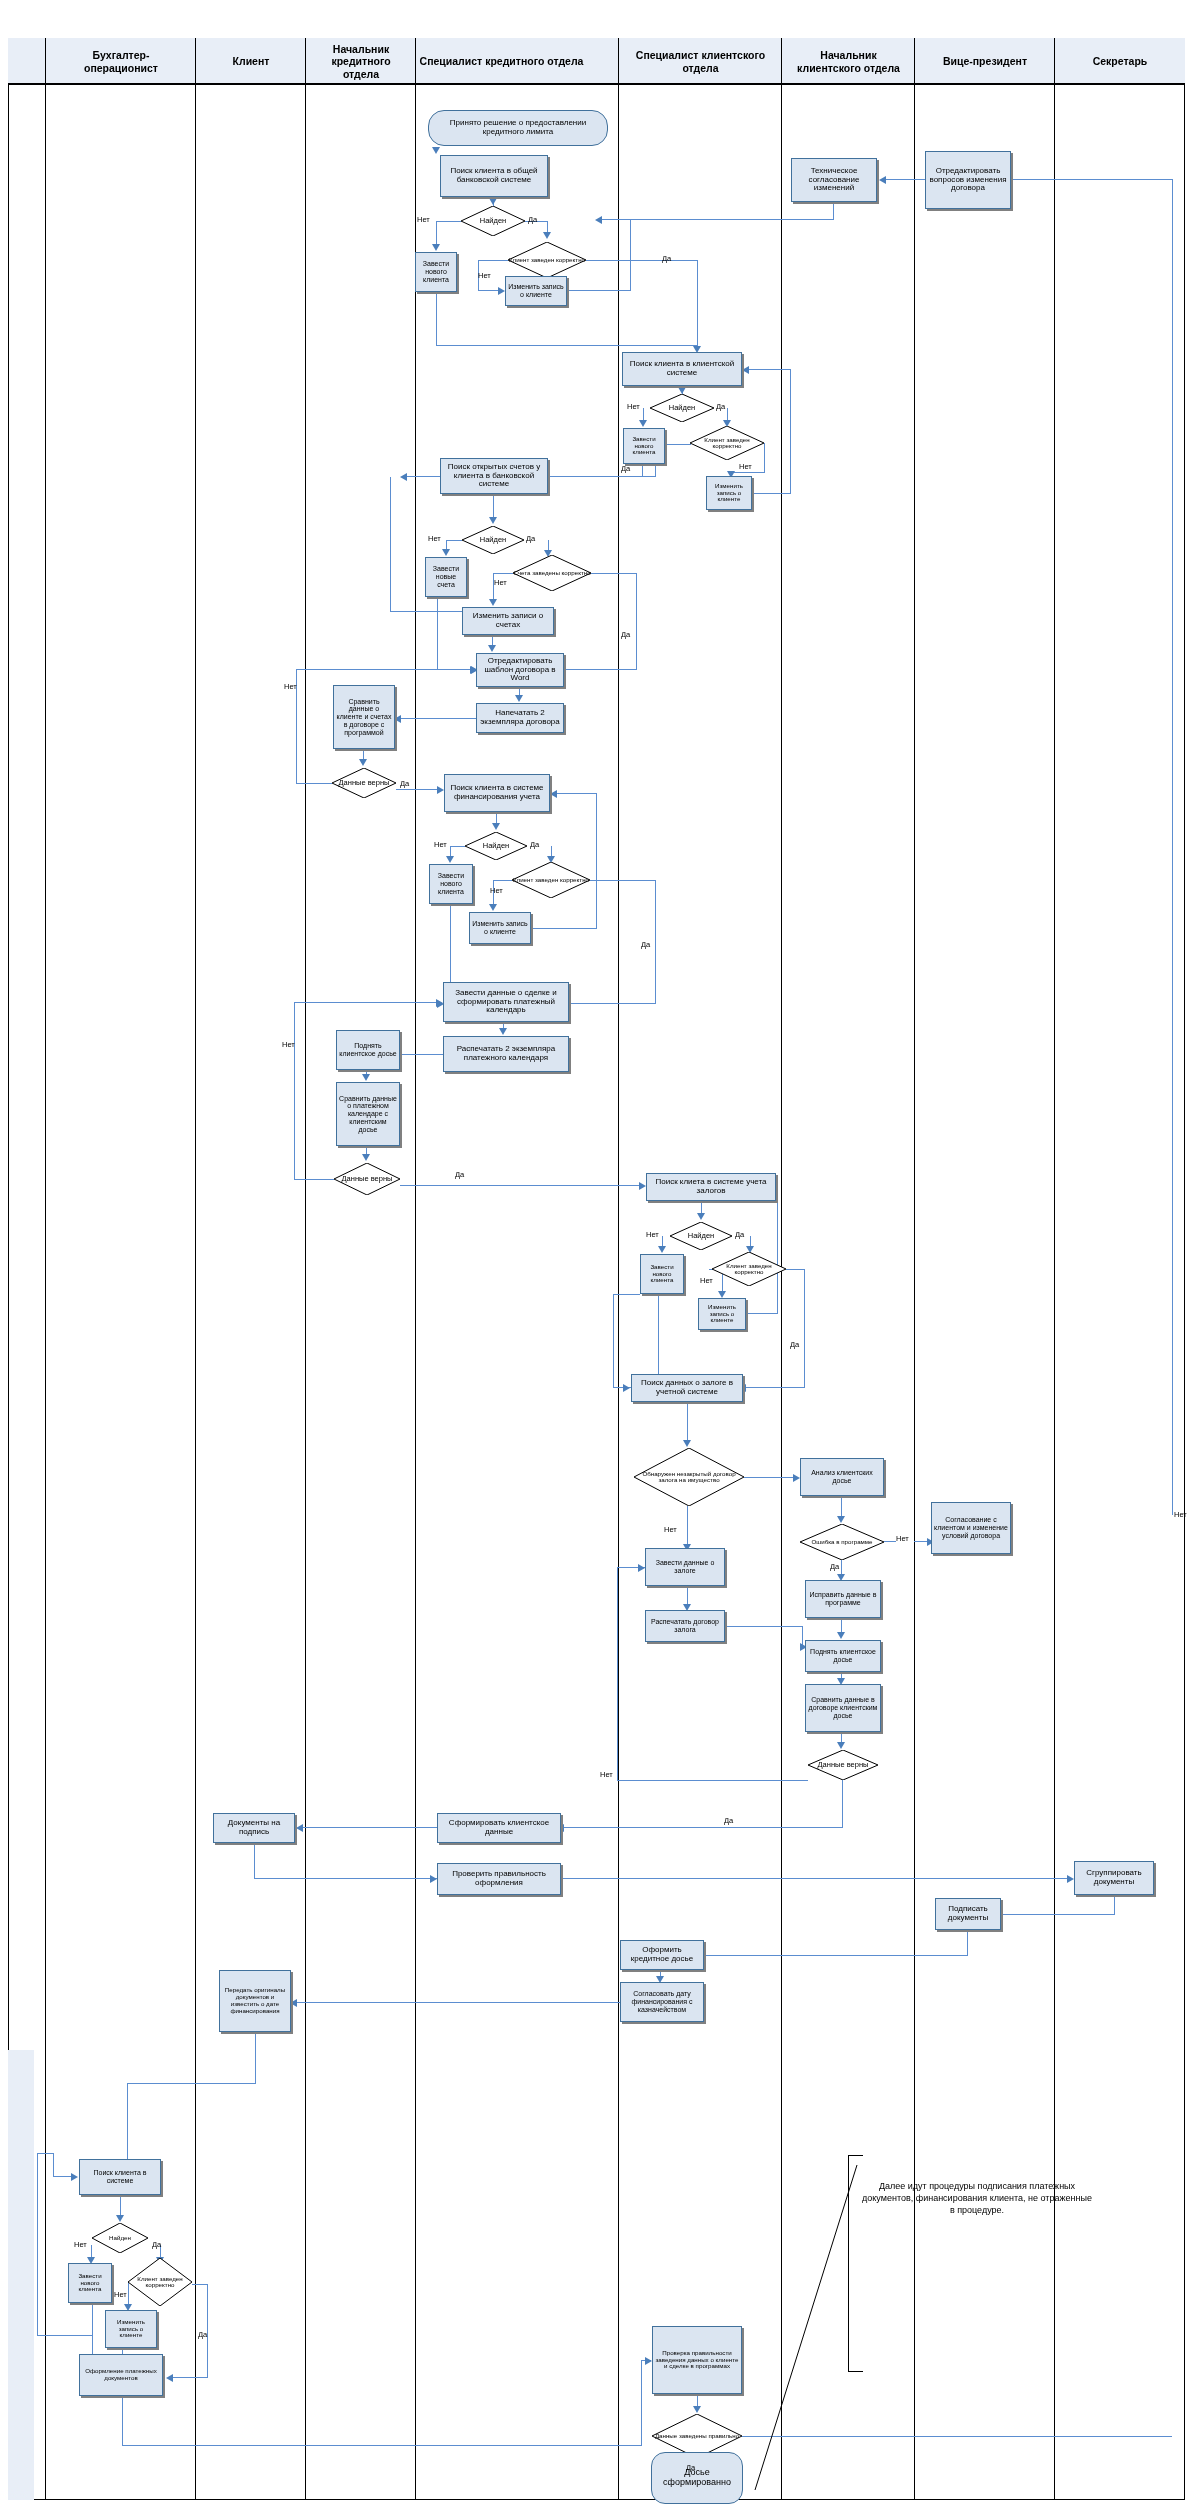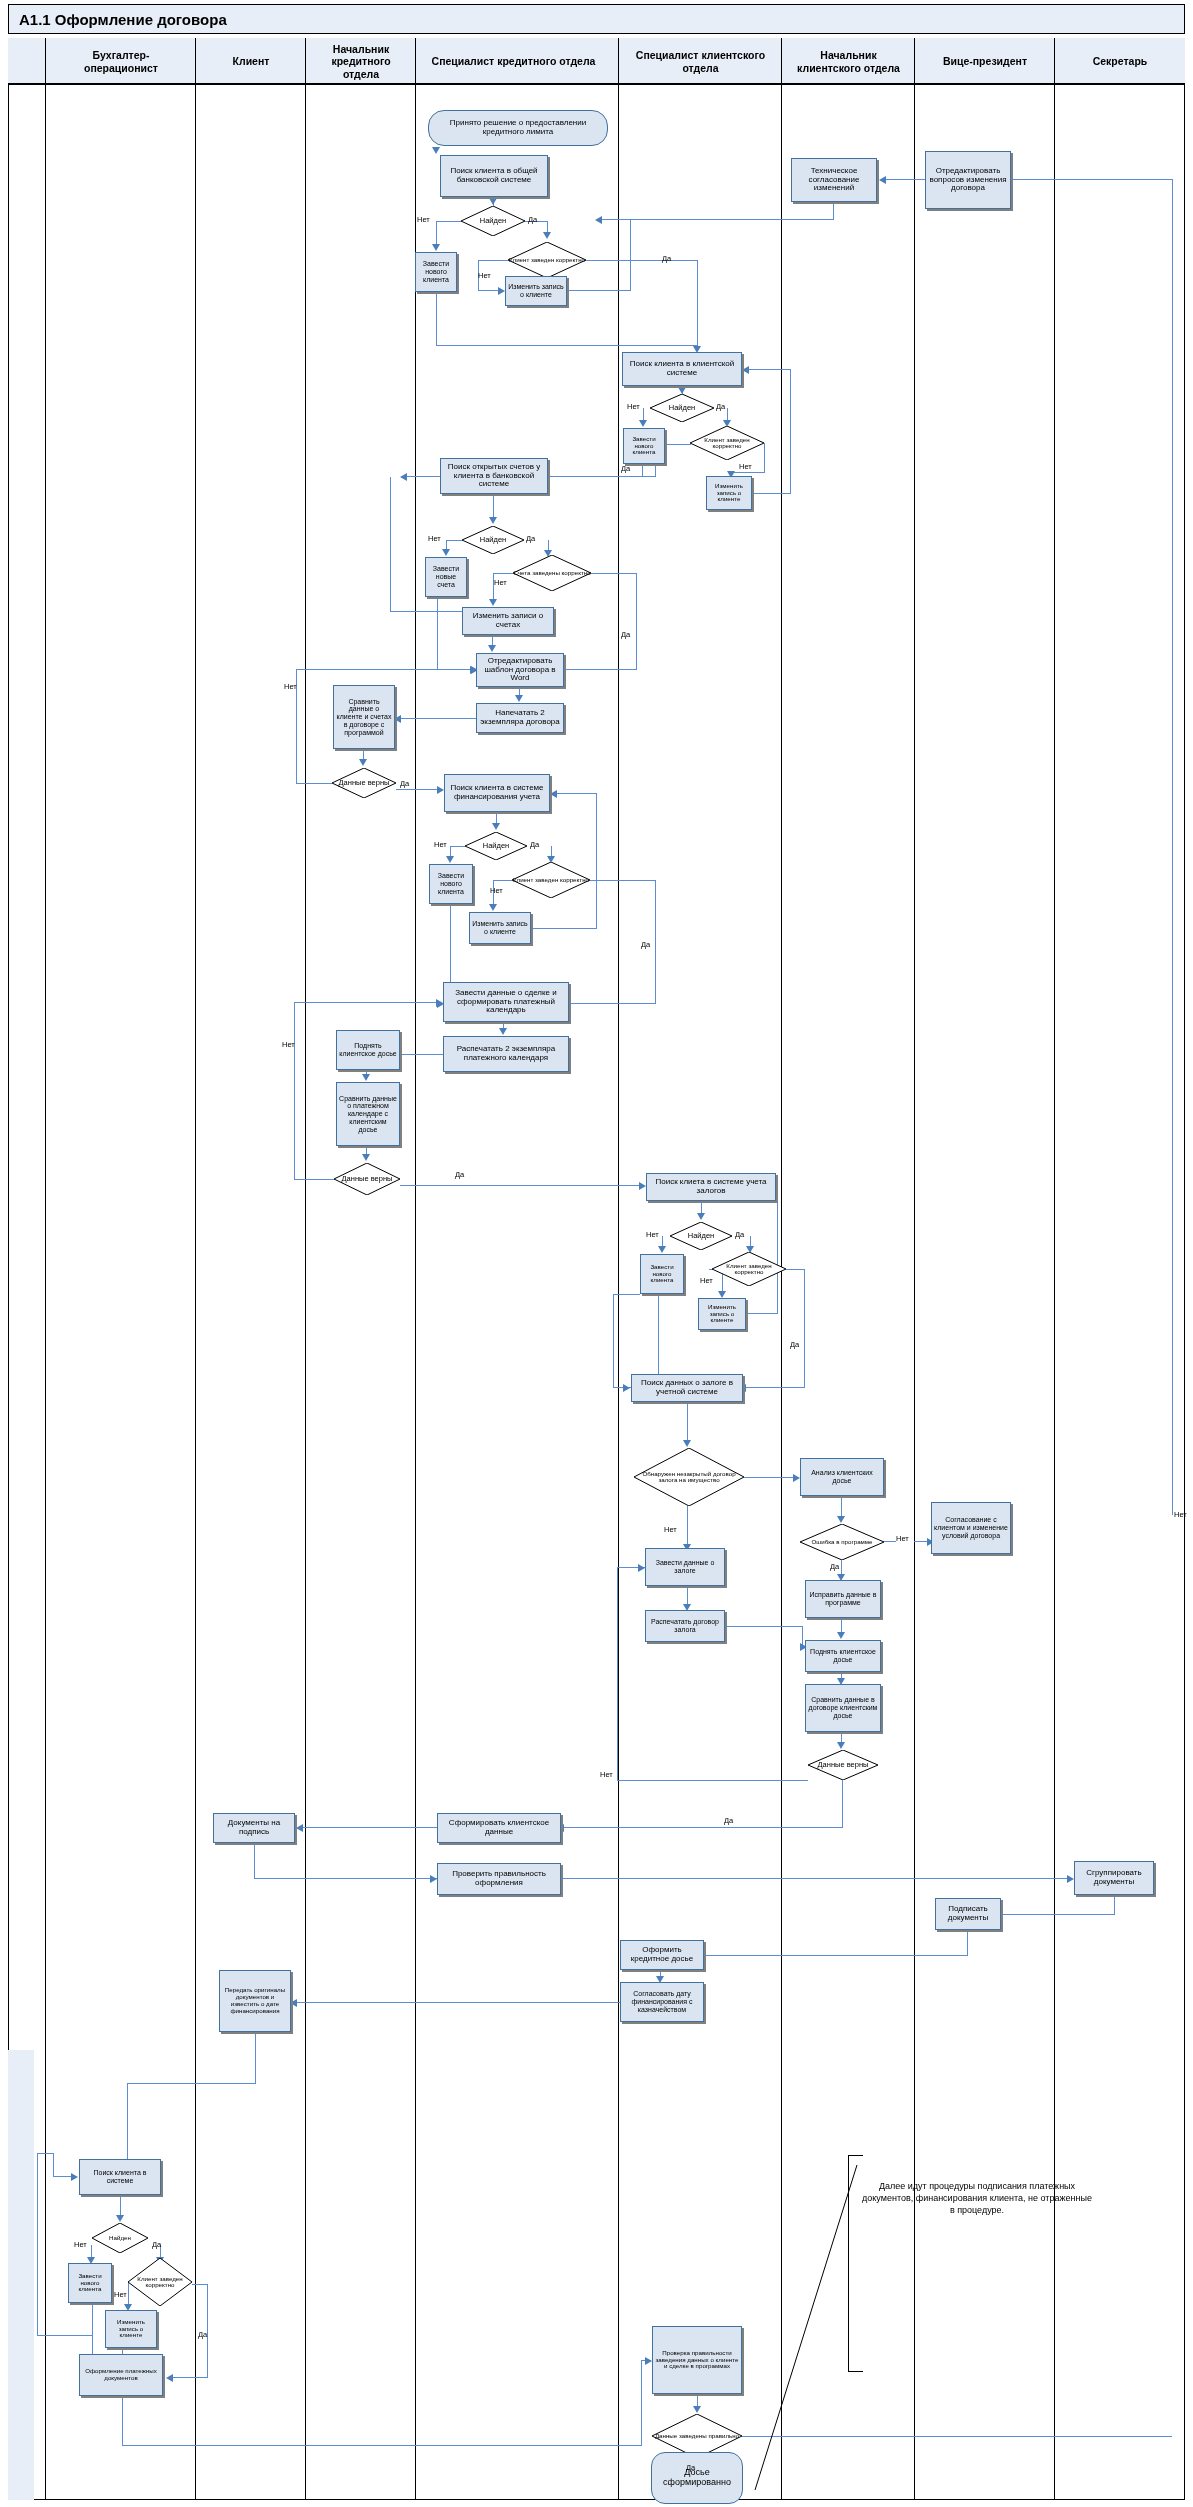--- a/index.html
+++ b/index.html
@@ -53,23 +53,20 @@
   
   .note{position:absolute;font-size:9px;text-align:center;line-height:1.35;color:#000;z-index:6;}
   .note-brk{position:absolute;border-left:1.5px solid #000;border-top:1.5px solid #000;border-bottom:1.5px solid #000;z-index:6;}
   .diag{position:absolute;z-index:4;}
 </style>
 </head>
 <body>
 
 <div id="page">
 
-  <div class="title-bar">
-    <span>A1.1 Оформление договора</span>
-  </div>
 
   <div class="lane-frame"></div>
   <div class="lane-head-row"></div>
 
   <div class="lane-col" style="left:8px;width:38px;"></div>
   <div class="lane-col" style="left:46px;width:150px;"></div>
   <div class="lane-col" style="left:196px;width:110px;"></div>
   <div class="lane-col" style="left:306px;width:110px;"></div>
   <div class="lane-col" style="left:416px;width:203px;"></div>
   <div class="lane-col" style="left:619px;width:163px;"></div>
@@ -82,21 +79,21 @@
 операционист</span>
     </div>
   <div class="lane-head" style="left:196px;width:110px;">
       <span style="white-space:pre-line">Клиент</span>
     </div>
   <div class="lane-head" style="left:306px;width:110px;">
       <span style="white-space:pre-line">Начальник
 кредитного
 отдела</span>
     </div>
-  <div class="lane-head" style="left:412px;width:203px;">
+  <div class="lane-head" style="left:400px;width:203px;">
       <span style="white-space:pre-line">Специалист кредитного отдела</span>
     </div>
   <div class="lane-head" style="left:619px;width:163px;">
       <span style="white-space:pre-line">Специалист клиентского
 отдела</span>
     </div>
   <div class="lane-head" style="left:782px;width:133px;">
       <span style="white-space:pre-line">Начальник
 клиентского отдела</span>
     </div>

